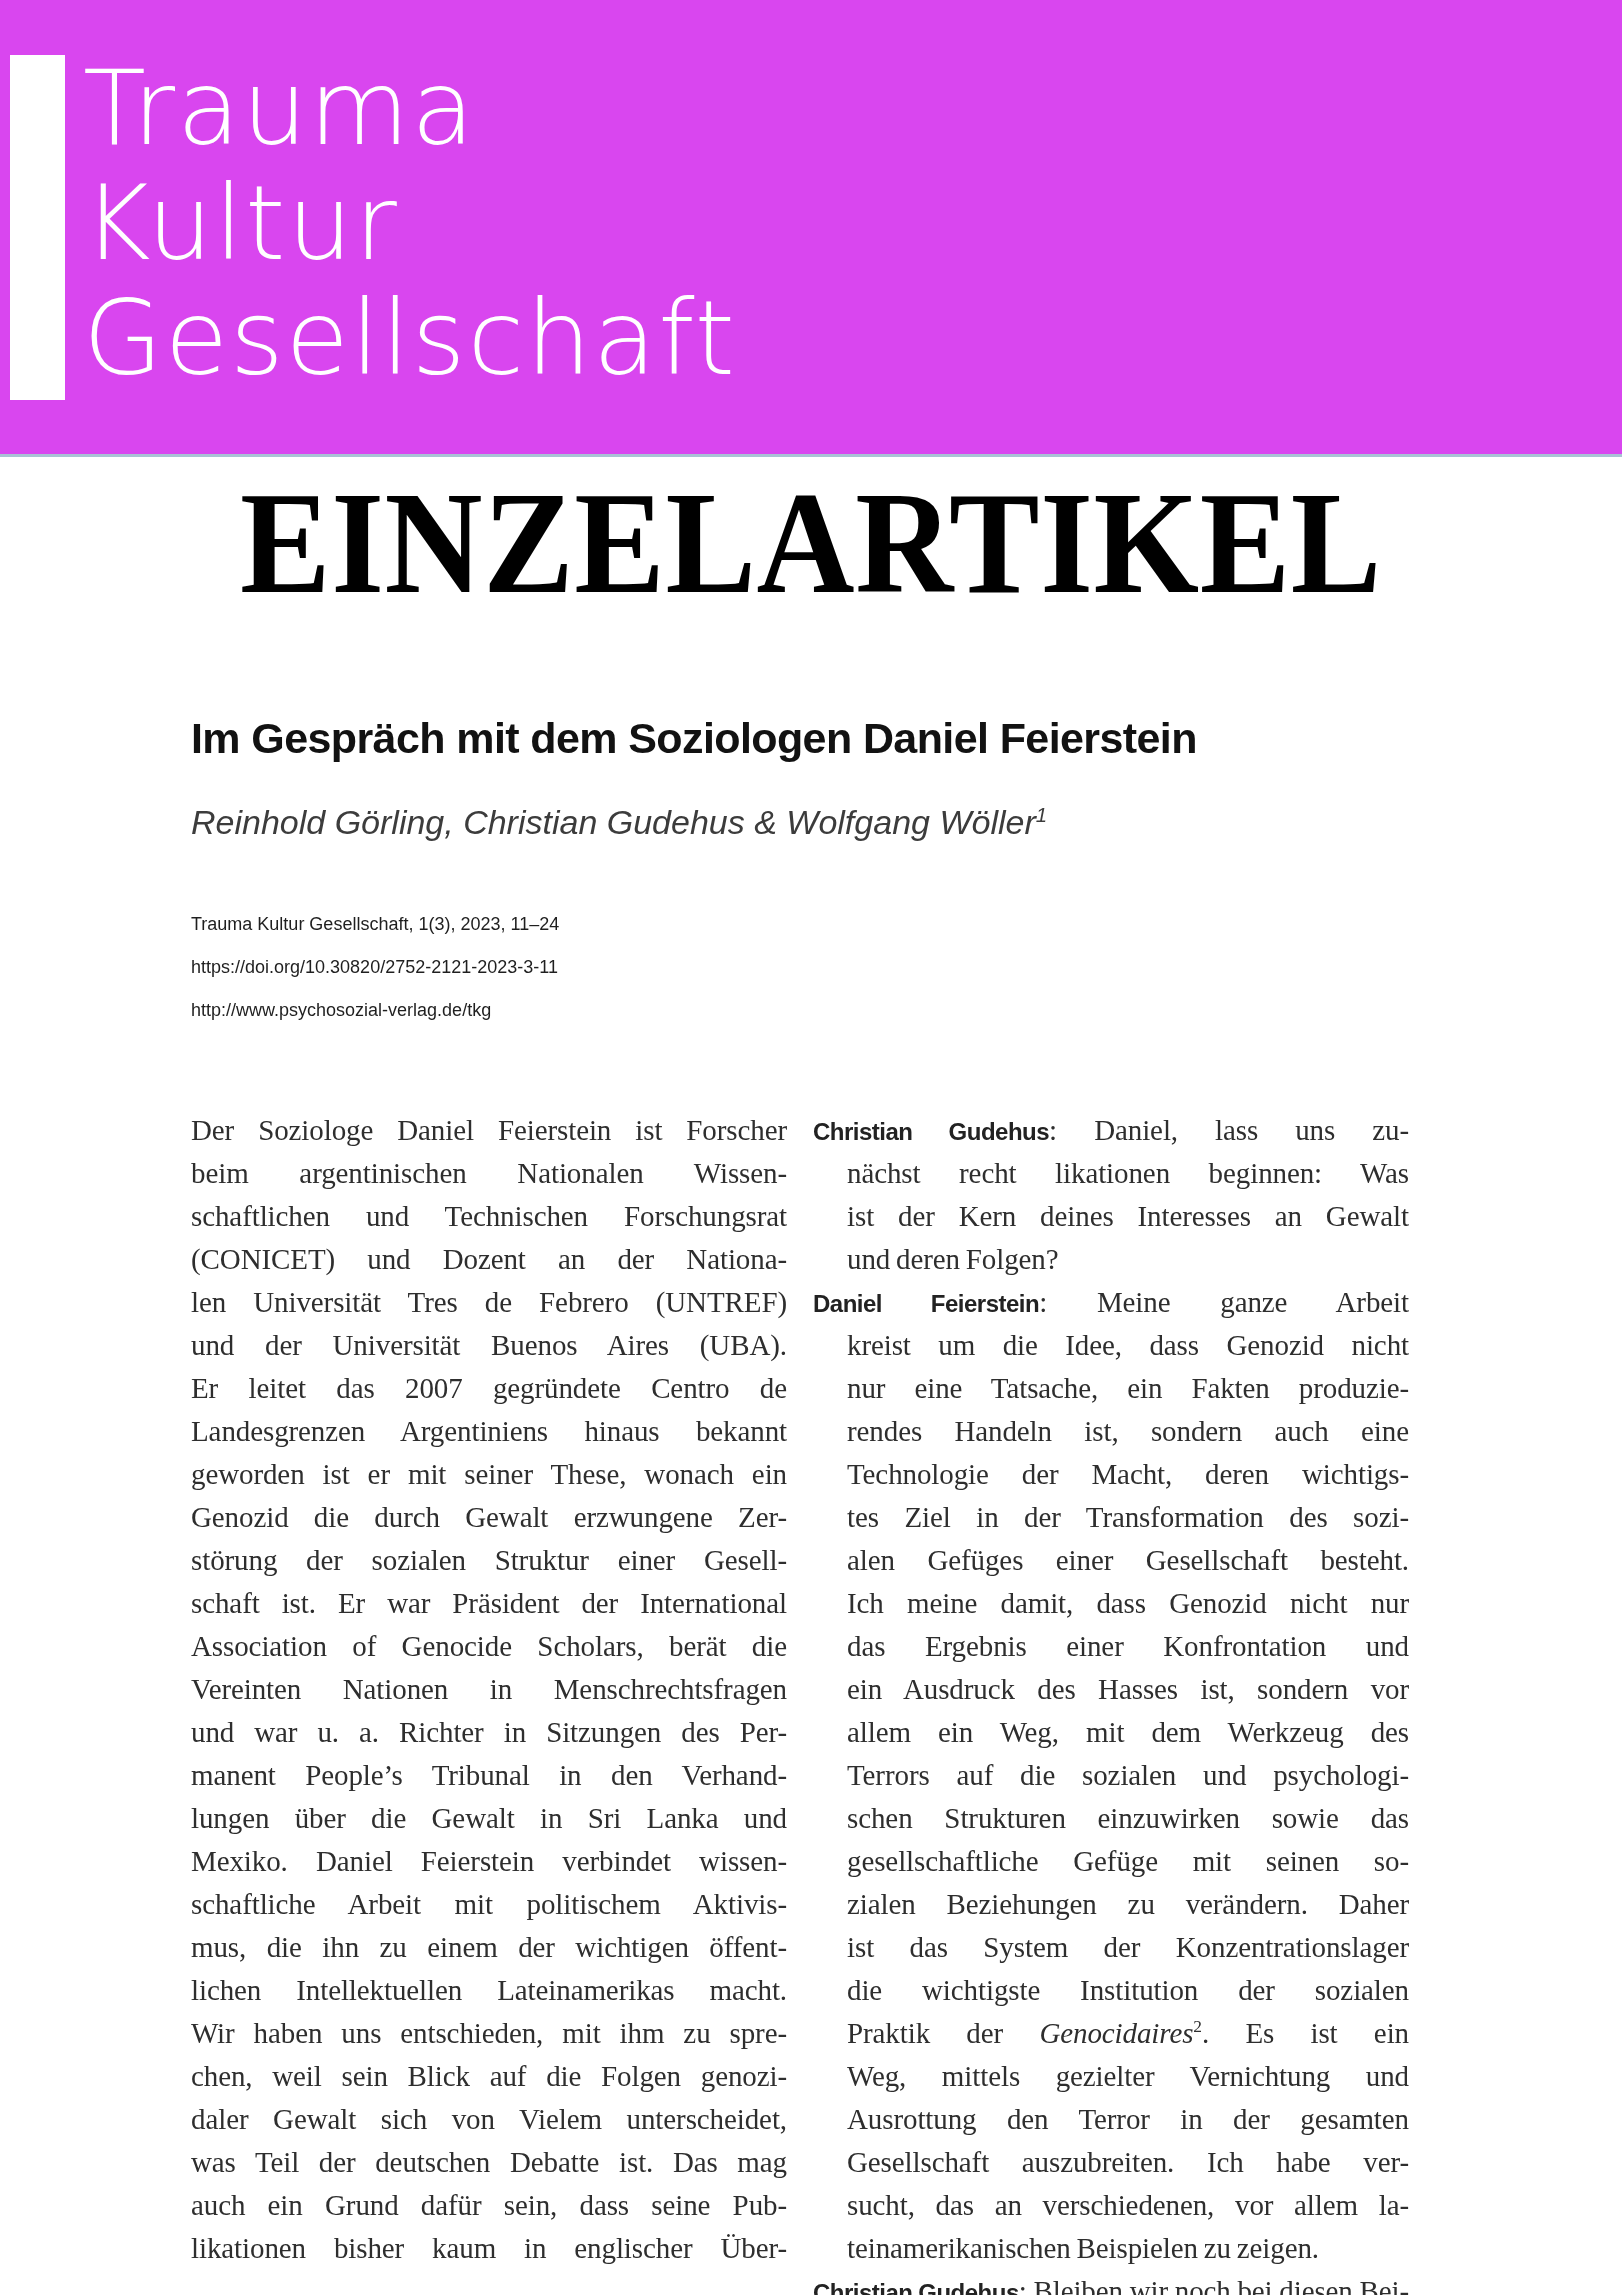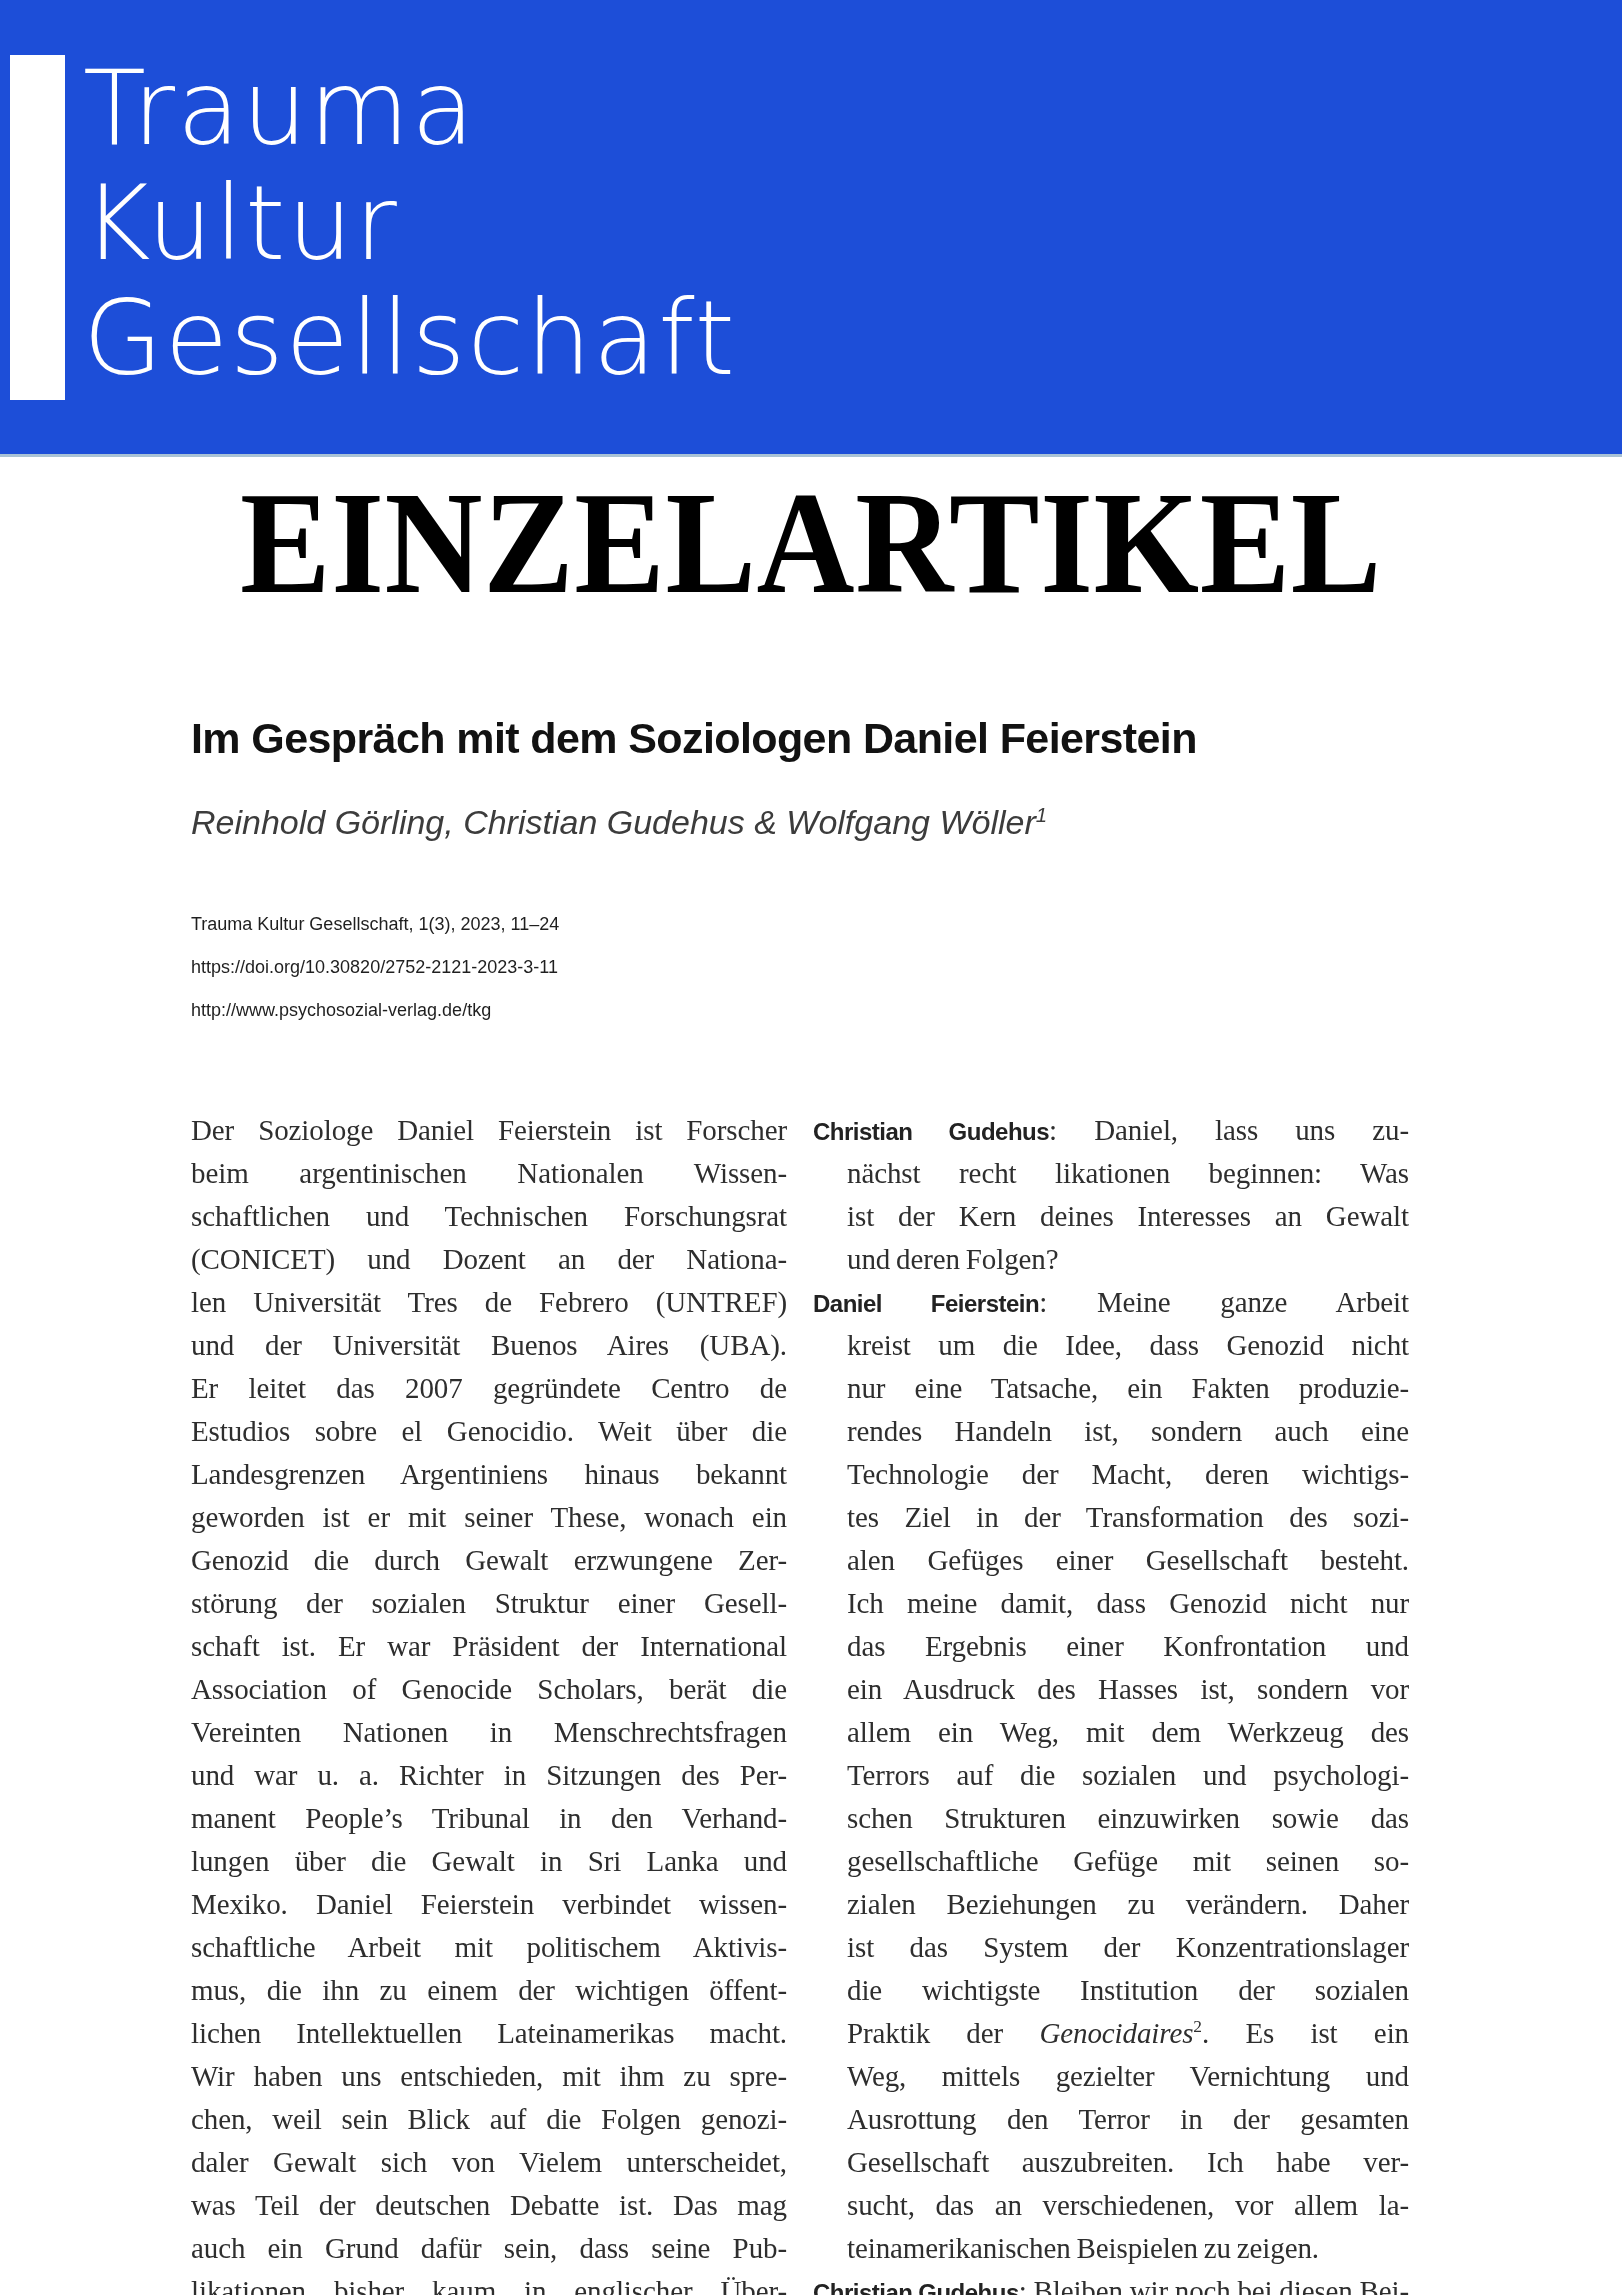--- a/index.html
+++ b/index.html
@@ -38,21 +38,21 @@
   .line.ind{padding-left:34px;}
   .speaker{font-family:"Liberation Sans",sans-serif;font-weight:700;font-size:24px;letter-spacing:-0.5px;color:#222;}
   .it{font-style:italic;}
   .sup{font-size:0.6em;vertical-align:super;line-height:0;}
 </style>
 </head>
 <body>
 
 <div id="page">
 
-  <header id="banner" style="background: #1d4ed8; border-bottom-color: rgb(169, 194, 213);">
+  <header id="banner" style="background: #d946ef; border-bottom-color: rgb(169, 194, 213);">
     <div id="accent-bar" style="background: rgb(255, 255, 255);"></div>
     <div id="logo">
         <div>Trauma</div>
         <div>Kultur</div>
         <div>Gesellschaft</div>
       </div>
   </header>
 
   <h1 id="heading" style="color: rgb(0, 0, 0);">EINZELARTIKEL</h1>
 
@@ -68,21 +68,20 @@
 
   <div id="columns" style="color: rgb(46, 46, 46);">
     <div class="col" id="col-left">
         <div class="line j"><span class="">Der Soziologe Daniel Feierstein ist Forscher</span></div>
         <div class="line j"><span class="">beim argentinischen Nationalen Wissen-</span></div>
         <div class="line j"><span class="">schaftlichen und Technischen Forschungsrat</span></div>
         <div class="line j"><span class="">(CONICET) und Dozent an der Nationa-</span></div>
         <div class="line j"><span class="">len Universität Tres de Febrero (UNTREF)</span></div>
         <div class="line j"><span class="">und der Universität Buenos Aires (UBA).</span></div>
         <div class="line j"><span class="">Er leitet das 2007 gegründete Centro de</span></div>
-        <div class="line j"><span class="">Estudios sobre el Genocidio. Weit über die</span></div>
         <div class="line j"><span class="">Landesgrenzen Argentiniens hinaus bekannt</span></div>
         <div class="line j"><span class="">geworden ist er mit seiner These, wonach ein</span></div>
         <div class="line j"><span class="">Genozid die durch Gewalt erzwungene Zer-</span></div>
         <div class="line j"><span class="">störung der sozialen Struktur einer Gesell-</span></div>
         <div class="line j"><span class="">schaft ist. Er war Präsident der International</span></div>
         <div class="line j"><span class="">Association of Genocide Scholars, berät die</span></div>
         <div class="line j"><span class="">Vereinten Nationen in Menschrechtsfragen</span></div>
         <div class="line j"><span class="">und war u. a. Richter in Sitzungen des Per-</span></div>
         <div class="line j"><span class="">manent People’s Tribunal in den Verhand-</span></div>
         <div class="line j"><span class="">lungen über die Gewalt in Sri Lanka und</span></div>

